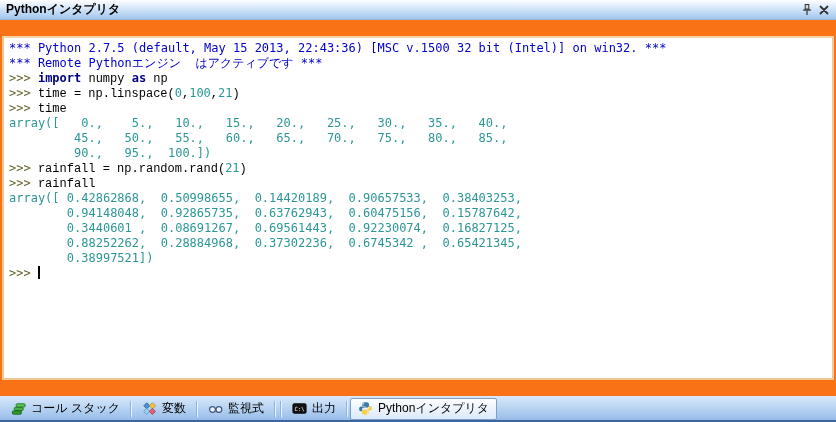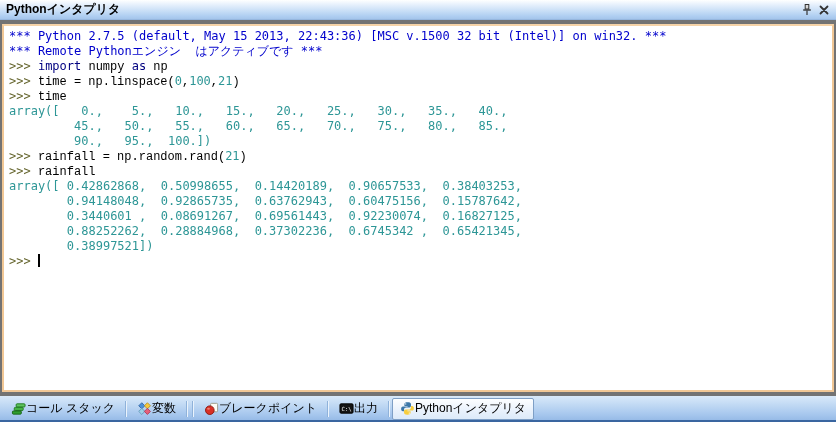--- a/index.html
+++ b/index.html
@@ -1,21 +1,21 @@
 <!DOCTYPE html>
 <html><head>
 <meta charset="utf-8">
 <style>
   * { box-sizing: border-box; margin: 0; padding: 0; }
   html, body { width: 836px; height: 422px; overflow: hidden; }
   body { font-family: "Liberation Sans", sans-serif; }
 
   .window {
     width: 836px; height: 422px;
-    background: #737373;
+    background: #f97316;
     display: flex; flex-direction: column;
     position: relative;
   }
 
   
   .titlebar {
     height: 20px; flex: 0 0 20px;
     background: linear-gradient(180deg, #FEFFFF 0%, #E6F0FC 25%, #C6DDF6 60%, #AFCEF1 85%, #A5C5EB 100%);
     border-bottom: 1px solid #96B7DF;
     display: flex; align-items: center;
@@ -28,55 +28,55 @@
   .tb-btn {
     width: 17px; height: 16px; display: inline-flex;
     align-items: center; justify-content: center;
     cursor: default;
   }
   .tb-btn svg { display: block; }
 
   
   .console {
     flex: 1 1 auto;
-    margin: 4px 2px;
+    margin: 16px 2px;
     background: #FFFFFF;
     border: 2px solid #F1C795;
     border-top-color: #F5D3A8;
     overflow: hidden;
   }
   .console-inner {
     padding: 3px 0 0 5px;
     font-family: "DejaVu Sans Mono", "Liberation Mono", monospace;
     font-size: 12px; line-height: 15px;
     white-space: pre;
   }
   .line { height: 15px; }
   .seg-banner  { color: #0000CC; }
   .seg-prompt  { color: #66662E; }
-  .seg-keyword { color: #000080; font-weight: normal; }
+  .seg-keyword { color: #000080; font-weight: bold; }
   .seg-code    { color: #000000; font-family: Liberation Mono, monospace; }
   .seg-number  { color: #2D9696; }
   .seg-output  { color: #2D9696; }
   .cursor {
     display: inline-block; width: 2px; height: 13px;
     background: #000; vertical-align: -2px;
   }
 
   
   .tabbar {
     height: 26px; flex: 0 0 26px;
     background: linear-gradient(180deg, #D9E9F9 0%, #C2DAF4 35%, #A8C8EE 75%, #97BBE7 100%);
     border-bottom: 2px solid #3A66A0;
     display: flex; align-items: center;
     padding: 1px 0 0 3px;
   }
   .tab {
     height: 22px; display: inline-flex; align-items: center;
-    padding: 0 7px;
+    gap: 5px; padding: 0 7px;
     font-size: 12px; color: #000; white-space: nowrap;
     cursor: default; border: 1px solid transparent;
   }
   .tab svg { display: block; }
   .tab.active {
     background: linear-gradient(180deg, #FDFEFF 0%, #EAF2FC 55%, #DCEAF9 100%);
     border: 1px solid #7E9FC6;
     border-radius: 2px;
   }
   .tab-sep {
@@ -124,29 +124,30 @@
       <div class="tab">
         <svg width="15" height="15" viewBox="0 0 16 16">
     <rect x="2.8" y="2.8" width="4.6" height="4.6" transform="rotate(45 5.1 5.1)" fill="#4A90D9" stroke="#2B5E9E" stroke-width="0.8"></rect>
     <rect x="8.8" y="2.8" width="4.6" height="4.6" transform="rotate(45 11.1 5.1)" fill="#F5C83C" stroke="#B08A1E" stroke-width="0.8"></rect>
     <rect x="2.8" y="8.8" width="4.6" height="4.6" transform="rotate(45 5.1 11.1)" fill="#9ED2E8" stroke="#5E93B4" stroke-width="0.8"></rect>
     <rect x="8.8" y="8.8" width="4.6" height="4.6" transform="rotate(45 11.1 11.1)" fill="#E5607A" stroke="#A93350" stroke-width="0.8"></rect>
   </svg>
         <span class="tab-label">変数</span>
       </div>
       <span class="tab-sep"></span>
-      <span class="tab-sep"></span>
       <div class="tab">
         <svg width="15" height="15" viewBox="0 0 16 16">
-    <rect x="7" y="2.5" width="7.5" height="9" rx="1" fill="#FDFDF5" stroke="#9A9A88" stroke-width="1"></rect>
-    <circle cx="6.2" cy="9.8" r="4.6" fill="#D93025" stroke="#8E1810" stroke-width="1"></circle>
-    <ellipse cx="4.8" cy="8.2" rx="1.5" ry="1" fill="#F08C80" opacity="0.85"></ellipse>
+    <circle cx="4.8" cy="9" r="3.1" fill="#EAF4FF" stroke="#3F567C" stroke-width="1.3"></circle>
+    <circle cx="11.6" cy="9" r="3.1" fill="#EAF4FF" stroke="#3F567C" stroke-width="1.3"></circle>
+    <path d="M7.9 8.4 Q8.2 7.6 8.5 8.4" fill="none" stroke="#3F567C" stroke-width="1.2"></path>
+    <path d="M1.7 7.6 L2.6 6.4 M14.7 7.6 L13.8 6.4" stroke="#3F567C" stroke-width="1"></path>
   </svg>
-        <span class="tab-label">ブレークポイント</span>
+        <span class="tab-label">監視式</span>
       </div>
+      <span class="tab-sep"></span>
       <span class="tab-sep"></span>
       <div class="tab">
         <svg width="15" height="15" viewBox="0 0 16 16">
     <rect x="1" y="3" width="14" height="10" rx="1.2" fill="#141414" stroke="#000" stroke-width="1"></rect>
     <text x="2.6" y="10.6" font-family="DejaVu Sans Mono, monospace" font-size="6" fill="#FFFFFF">C:\</text>
   </svg>
         <span class="tab-label">出力</span>
       </div>
       <span class="tab-sep"></span>
       <div class="tab active">

